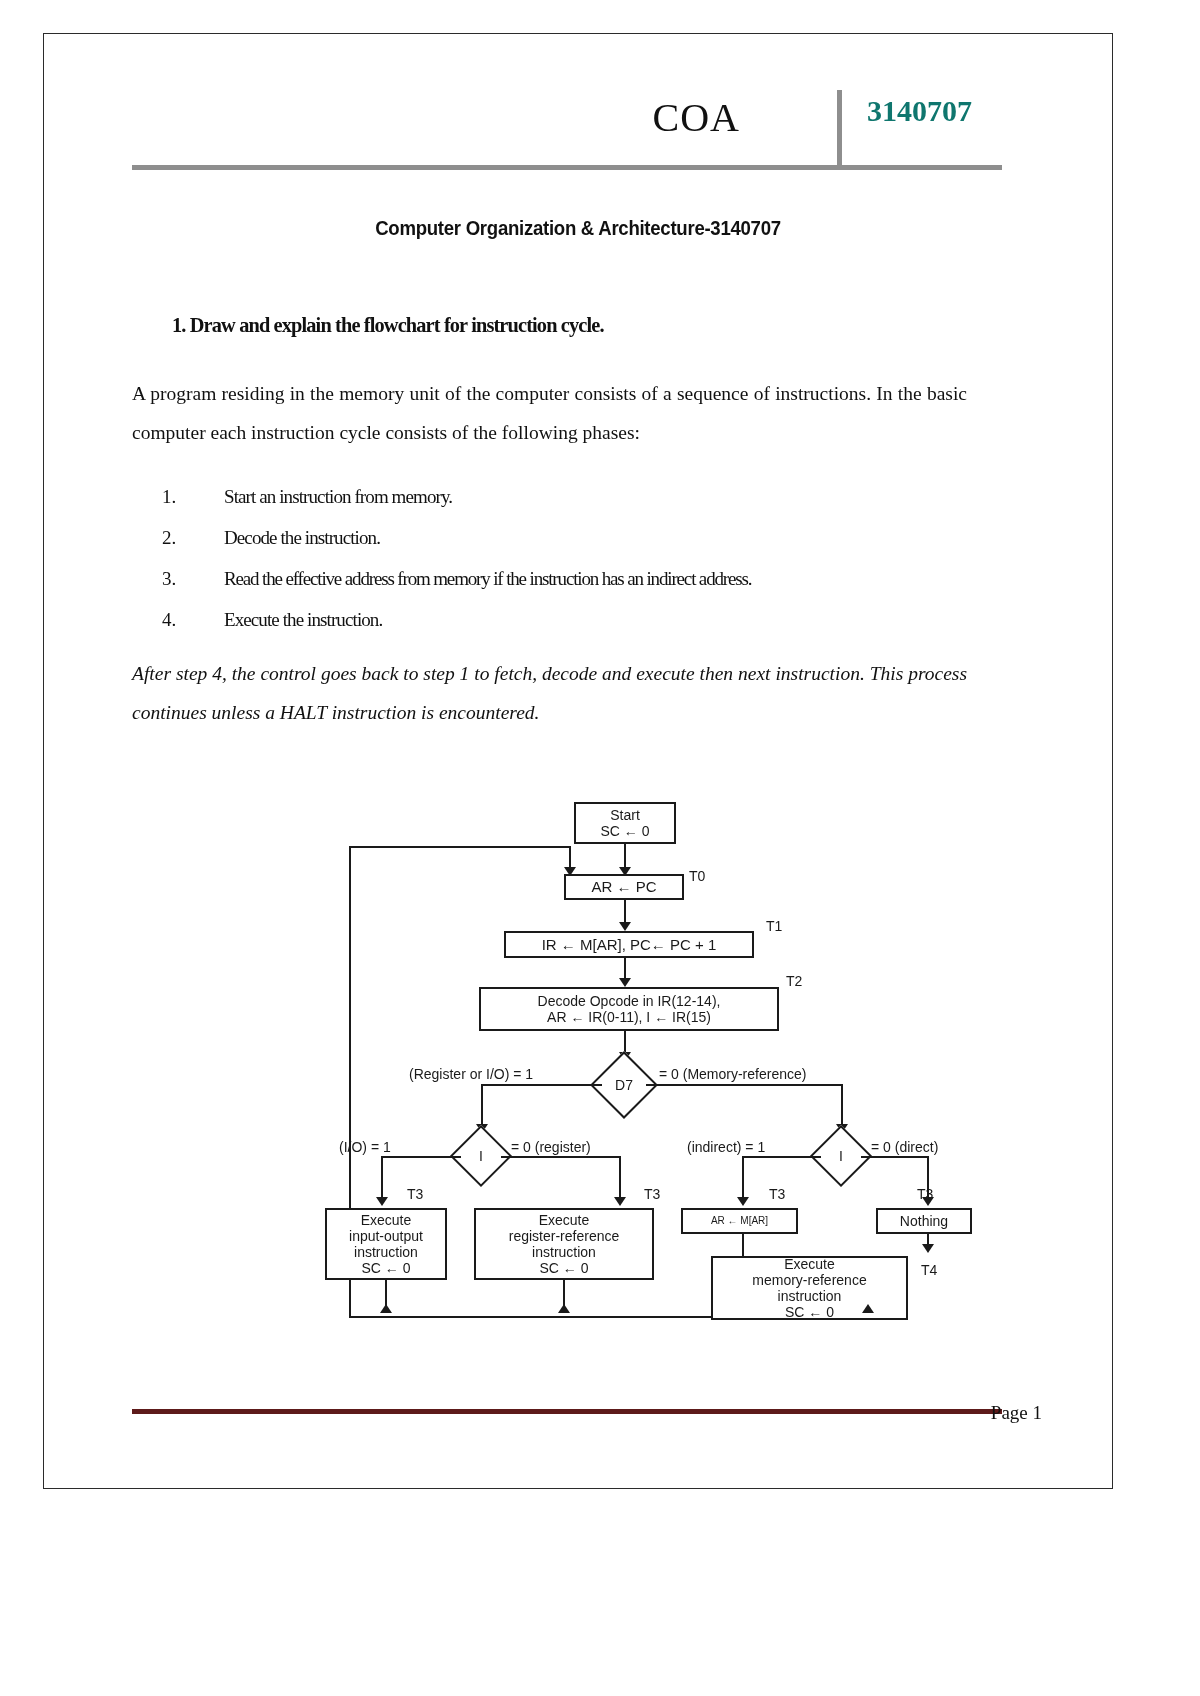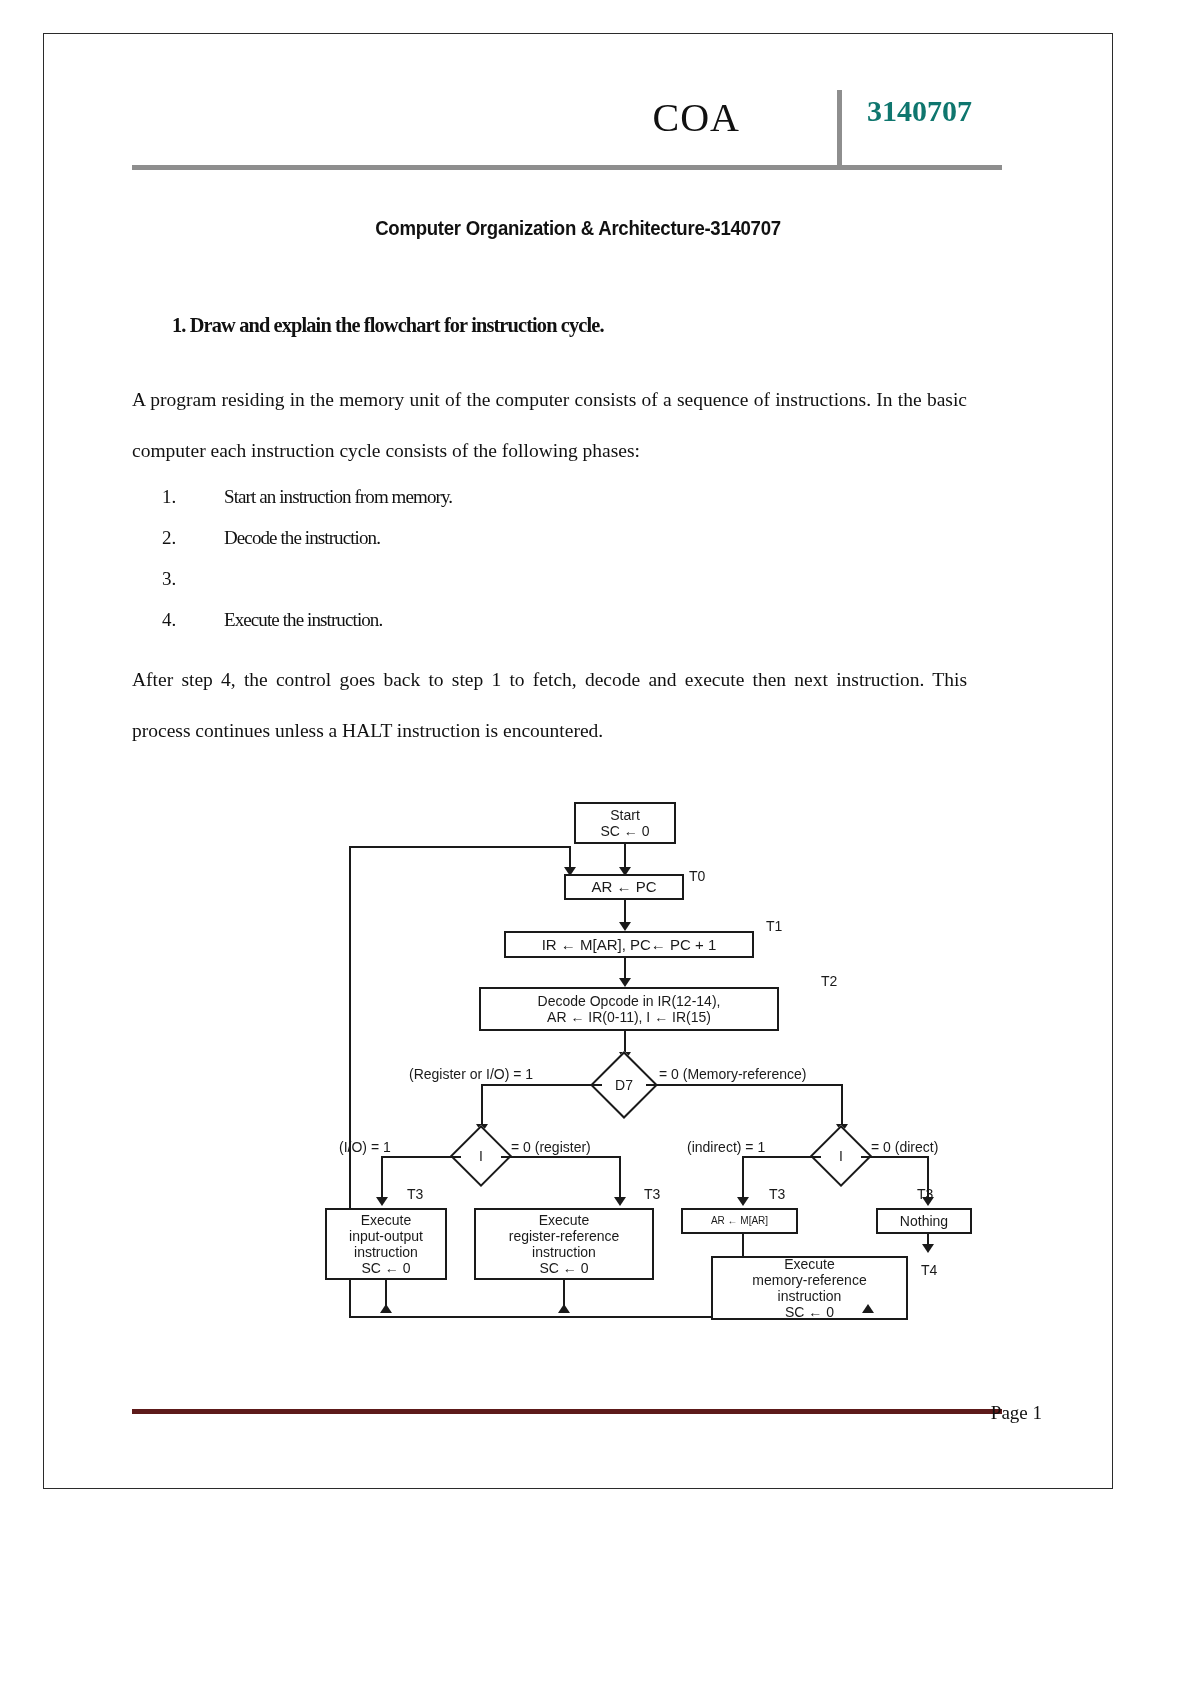--- a/index.html
+++ b/index.html
@@ -27,25 +27,25 @@
   
   .q-head{
     position:absolute;left:128px;top:279px;width:820px;
     font-size:21px;font-weight:bold;color:#111;letter-spacing:-0.9px;
     transform:scaleX(0.97);transform-origin:left center;
   }
 
   
   .para{
     position:absolute;left:88px;width:835px;
-    font-size:19.5px;line-height:51px;color:#111;text-align:justify;
+    font-size:19.5px;line-height:39px;color:#111;text-align:justify;
     text-justify:inter-word;
   }
   .para.p1{top:340px;}
-  .para.p2{top:620px;}
+  .para.p2{top:620px;font-style:italic;}
 
   
   .olist{position:absolute;left:118px;top:452px;width:880px;}
   .li{position:relative;height:41px;font-size:19px;color:#111;}
   .li .num{position:absolute;left:0;top:0;width:40px;}
   .li .txt{position:absolute;left:62px;top:0;letter-spacing:-0.9px;white-space:nowrap;}
   .li .txt.verytight{letter-spacing:-1.15px;}
 
   
   .chart{position:absolute;left:255px;top:720px;width:700px;height:570px;}
@@ -106,20 +106,21 @@
     <div class="li">
       <span class="num">1.</span>
       <span class="txt">Start an instruction from memory.</span>
     </div>
     <div class="li">
       <span class="num">2.</span>
       <span class="txt">Decode the instruction.</span>
     </div>
     <div class="li">
       <span class="num">3.</span>
+      <span class="txt verytight">Read the effective address from memory if the instruction has an indirect address.</span>
     </div>
     <div class="li">
       <span class="num">4.</span>
       <span class="txt">Execute the instruction.</span>
     </div>
   </div>
 
   <div class="para p2">After step 4, the control goes back to step 1 to fetch, decode and execute then next instruction. This process continues unless a HALT instruction is encountered.</div>
 
   <div class="chart">
@@ -143,21 +144,21 @@
     <div class="arrow" style="left:320px;top:168px;"></div>
 
     <div class="fbox" style="left:205px;top:177px;width:250px;height:27px;font-size:15px;">IR  ←   M[AR],  PC←  PC + 1</div>
     <div class="tlabel" style="left:467px;top:164px;">T1</div>
 
     <div class="fline vline" style="left:325px;top:204px;height:24px;"></div>
     <div class="arrow" style="left:320px;top:224px;"></div>
 
     <div class="fbox" style="left:180px;top:233px;width:300px;height:44px;">Decode Opcode in IR(12-14),
 AR ← IR(0-11),    I ← IR(15)</div>
-    <div class="tlabel" style="left:487px;top:219px;margin-left:35px;">T2</div>
+    <div class="tlabel" style="left:487px;top:219px;">T2</div>
 
     <div class="fline vline" style="left:325px;top:277px;height:26px;"></div>
     <div class="arrow" style="left:320px;top:298px;"></div>
 
     <div class="diamond" style="left:301px;top:307px;width:48px;height:48px;"></div>
     <div class="dlabel" style="left:301px;top:307px;width:48px;height:48px;">D7</div>
     <div class="elabel" style="left:110px;top:312px;">(Register or I/O) = 1</div>
     <div class="elabel" style="left:360px;top:312px;">= 0 (Memory-reference)</div>
 
     <div class="fline hline" style="left:182px;top:330px;width:121px;"></div>

